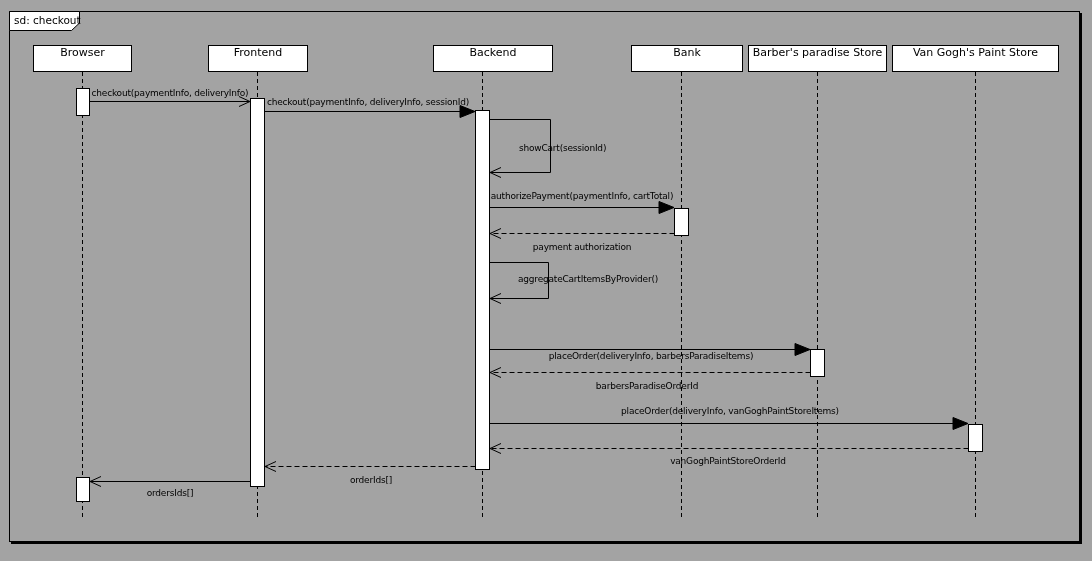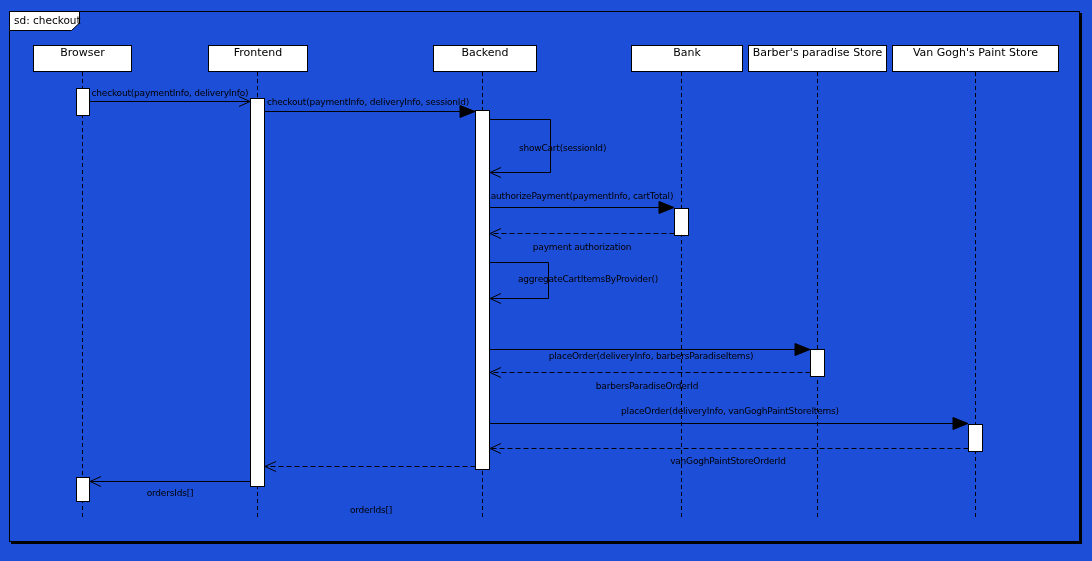--- a/index.html
+++ b/index.html
@@ -1,20 +1,20 @@
 <!DOCTYPE html>
 <html><head>
 <meta charset="utf-8">
 <style>
   html, body { margin: 0; padding: 0; background: #ffffff; }
   .canvas {
     position: relative;
     width: 1092px;
     height: 561px;
-    background: #1d4ed8;
+    background: #a3a3a3;
     font-family: "DejaVu Sans", sans-serif;
     color: #000;
     overflow: hidden;
   }
   .frame {
     position: absolute;
     left: 9px; top: 11px;
     width: 1071px; height: 531px;
     box-sizing: border-box;
     border: 1px solid #000;
@@ -141,21 +141,21 @@
   </svg>
 
   <div class="tab-title">sd: checkout</div>
 
   <div class="head" style="left:33px;  width:99px;">
     <span>Browser</span>
     </div>
   <div class="head" style="left:208px; width:100px;">
     <span>Frontend</span>
     </div>
-  <div class="head" style="left:433px; width:104px;">
+  <div class="head" style="left:433px; width:120px;">
     <span>Backend</span>
     </div>
   <div class="head" style="left:631px; width:112px;">
     <span>Bank</span>
     </div>
   <div class="head" style="left:748px; width:139px;">
     <span>Barber's paradise Store</span>
     </div>
   <div class="head" style="left:892px; width:167px;">
     <span>Van Gogh's Paint Store</span>
@@ -164,16 +164,16 @@
   <div class="msg-label c" style="left:170px; top:88px;">checkout(paymentInfo, deliveryInfo)</div>
   <div class="msg-label" style="left:267px; top:97px;">checkout(paymentInfo, deliveryInfo, sessionId)</div>
   <div class="msg-label" style="left:519px; top:143px;">showCart(sessionId)</div>
   <div class="msg-label c" style="left:582px; top:191px;">authorizePayment(paymentInfo, cartTotal)</div>
   <div class="msg-label c" style="left:582px; top:242px;">payment authorization</div>
   <div class="msg-label" style="left:518px; top:274px;">aggregateCartItemsByProvider()</div>
   <div class="msg-label c" style="left:651px; top:351px;">placeOrder(deliveryInfo, barbersParadiseItems)</div>
   <div class="msg-label c" style="left:647px; top:381px;">barbersParadiseOrderId</div>
   <div class="msg-label c" style="left:730px; top:406px;">placeOrder(deliveryInfo, vanGoghPaintStoreItems)</div>
   <div class="msg-label c" style="left:728px; top:456px;">vanGoghPaintStoreOrderId</div>
-  <div class="msg-label c" style="left:371px; top:475px;margin-top:30px;">orderIds[]</div>
+  <div class="msg-label c" style="left:371px; top:475px;">orderIds[]</div>
   <div class="msg-label c" style="left:170px; top:488px;">ordersIds[]</div>
 
 </div>
 
 </body></html>

